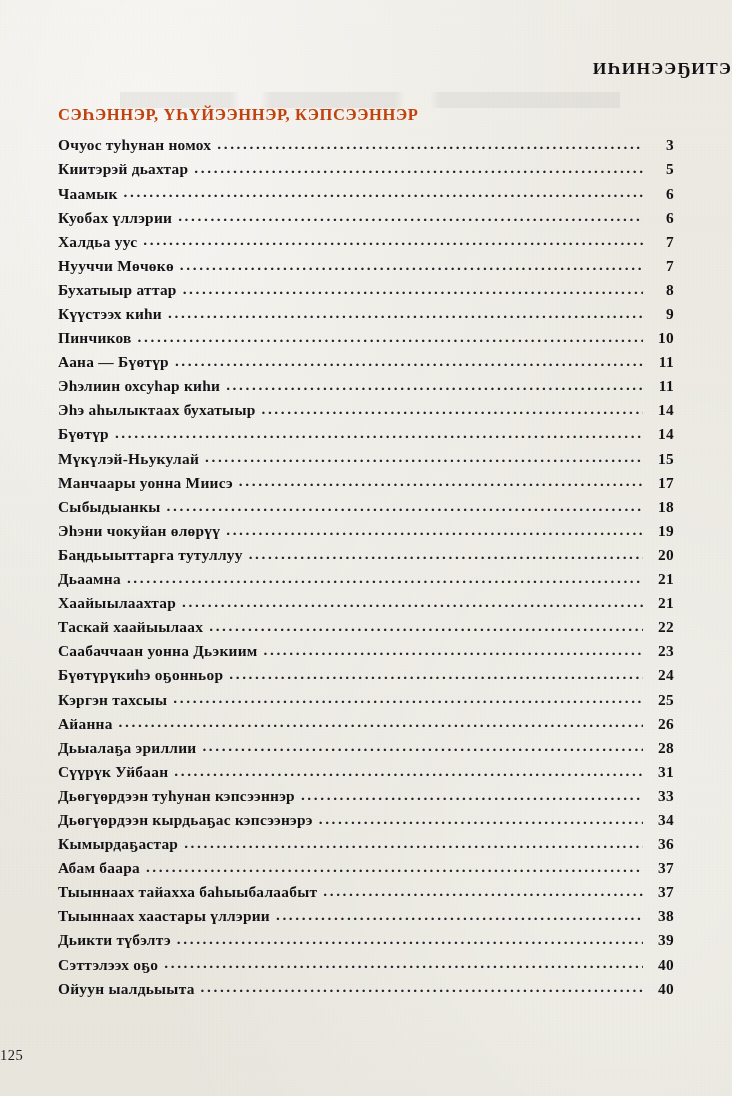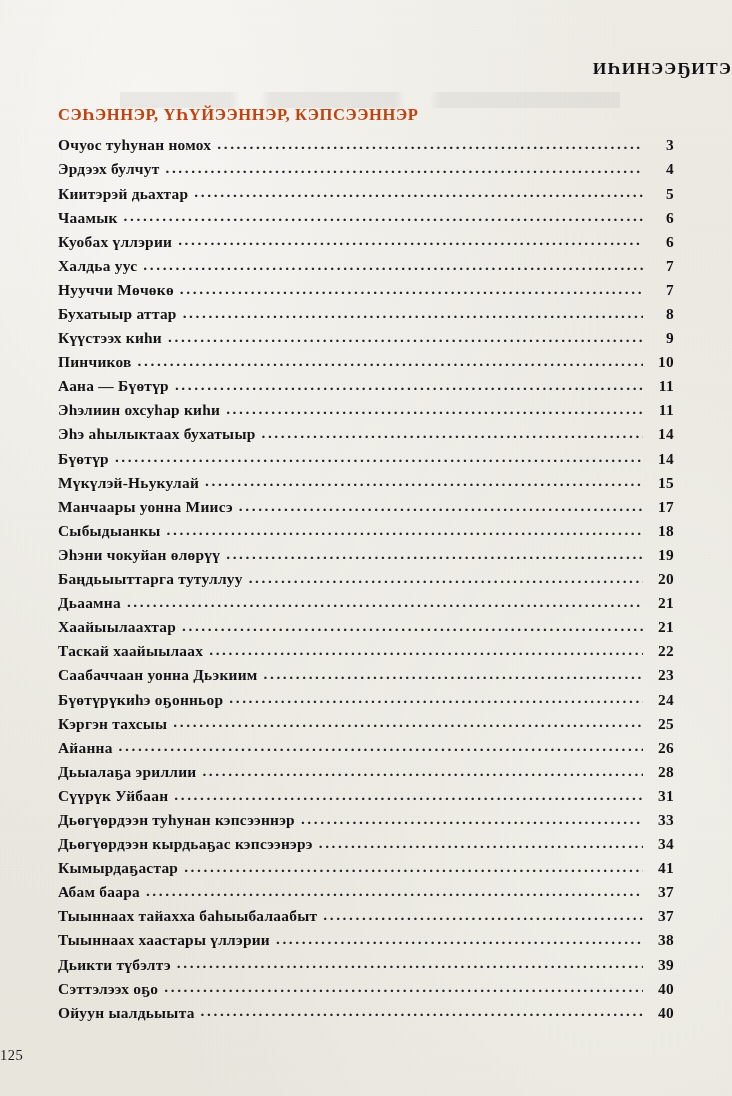--- a/index.html
+++ b/index.html
@@ -127,25 +127,20 @@
 <div class="content">
   <div class="doc-title">ИҺИНЭЭҔИТЭ</div>
   <div class="section-head">СЭҺЭННЭР, ҮҺҮЙЭЭННЭР, КЭПСЭЭННЭР</div>
   <ul class="toc" id="toc-list">
       <li class="toc-entry">
         <span class="toc-label">Очуос туһунан номох</span>
         <span class="toc-dots"></span>
         <span class="toc-page">3</span>
       </li>
       <li class="toc-entry">
-        <span class="toc-label">Эрдээх булчут</span>
-        <span class="toc-dots"></span>
-        <span class="toc-page">4</span>
-      </li>
-      <li class="toc-entry">
         <span class="toc-label">Киитэрэй дьахтар</span>
         <span class="toc-dots"></span>
         <span class="toc-page">5</span>
       </li>
       <li class="toc-entry">
         <span class="toc-label">Чаамык</span>
         <span class="toc-dots"></span>
         <span class="toc-page">6</span>
       </li>
       <li class="toc-entry">
@@ -274,21 +269,21 @@
         <span class="toc-page">33</span>
       </li>
       <li class="toc-entry">
         <span class="toc-label">Дьөгүөрдээн кырдьаҕас кэпсээнэрэ</span>
         <span class="toc-dots"></span>
         <span class="toc-page">34</span>
       </li>
       <li class="toc-entry">
         <span class="toc-label">Кымырдаҕастар</span>
         <span class="toc-dots"></span>
-        <span class="toc-page">41</span>
+        <span class="toc-page">36</span>
       </li>
       <li class="toc-entry">
         <span class="toc-label">Абам баара</span>
         <span class="toc-dots"></span>
         <span class="toc-page">37</span>
       </li>
       <li class="toc-entry">
         <span class="toc-label">Тыыннаах тайахха баһыыбалаабыт</span>
         <span class="toc-dots"></span>
         <span class="toc-page">37</span>

